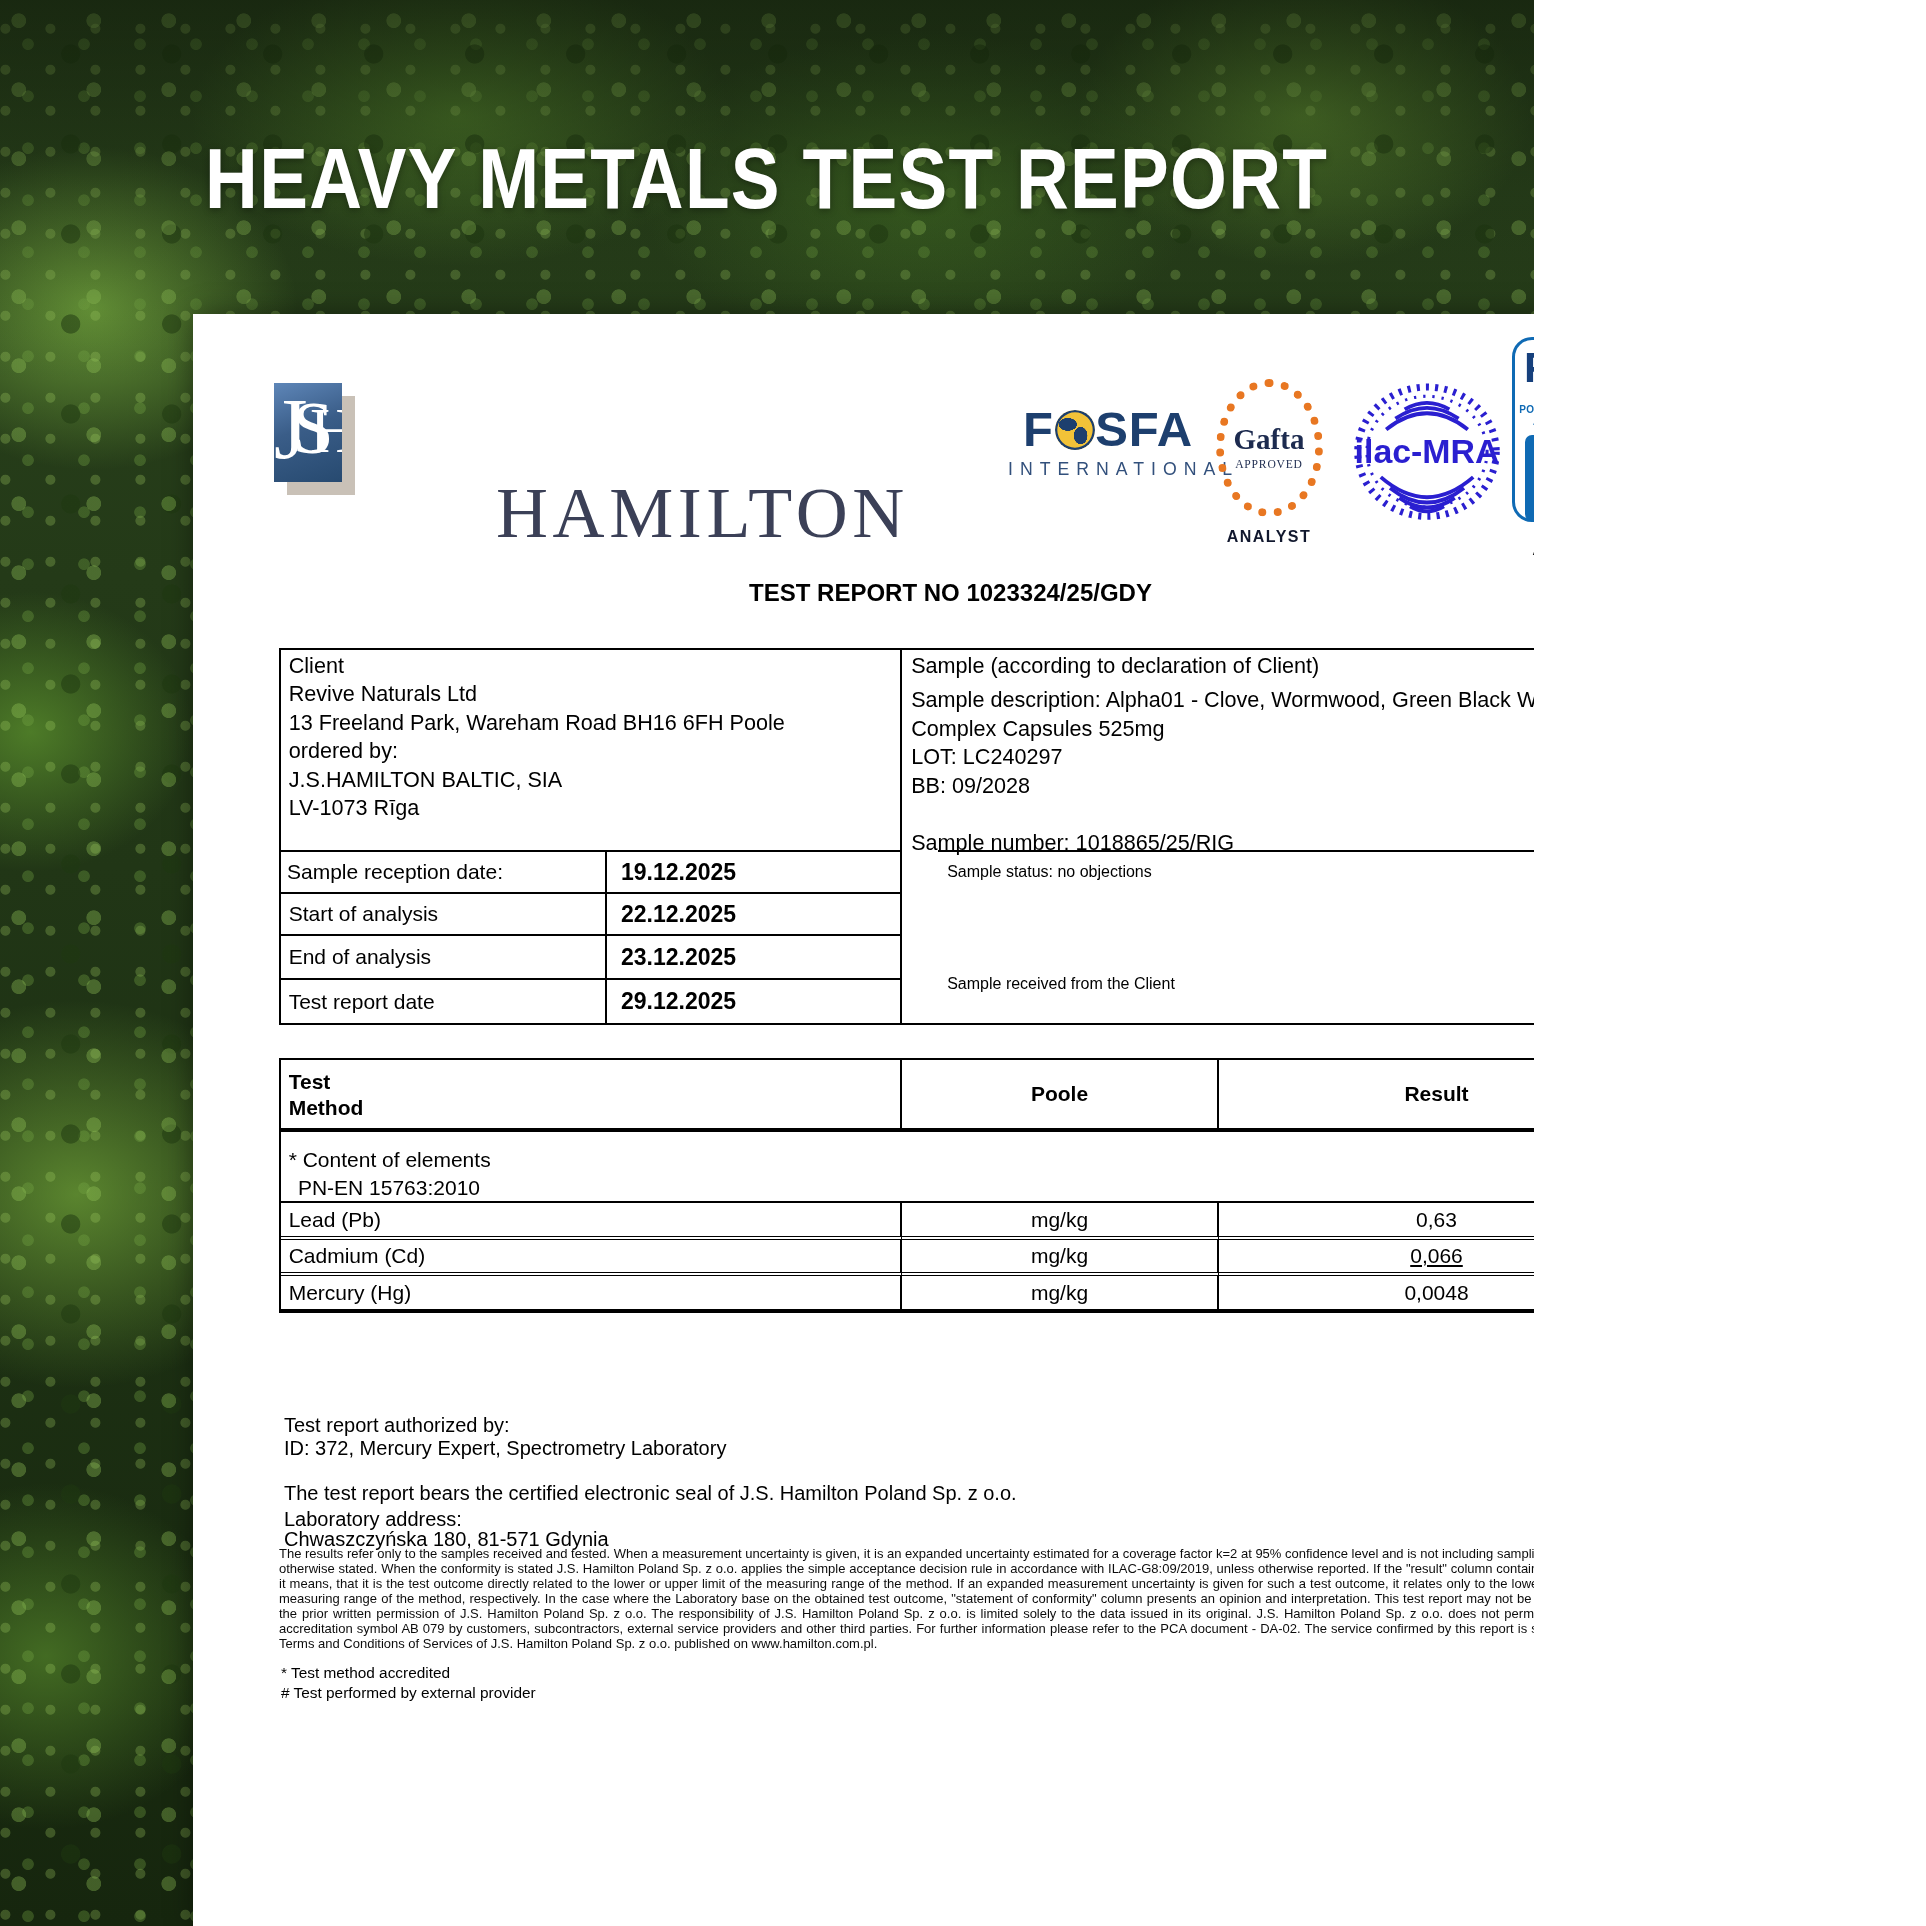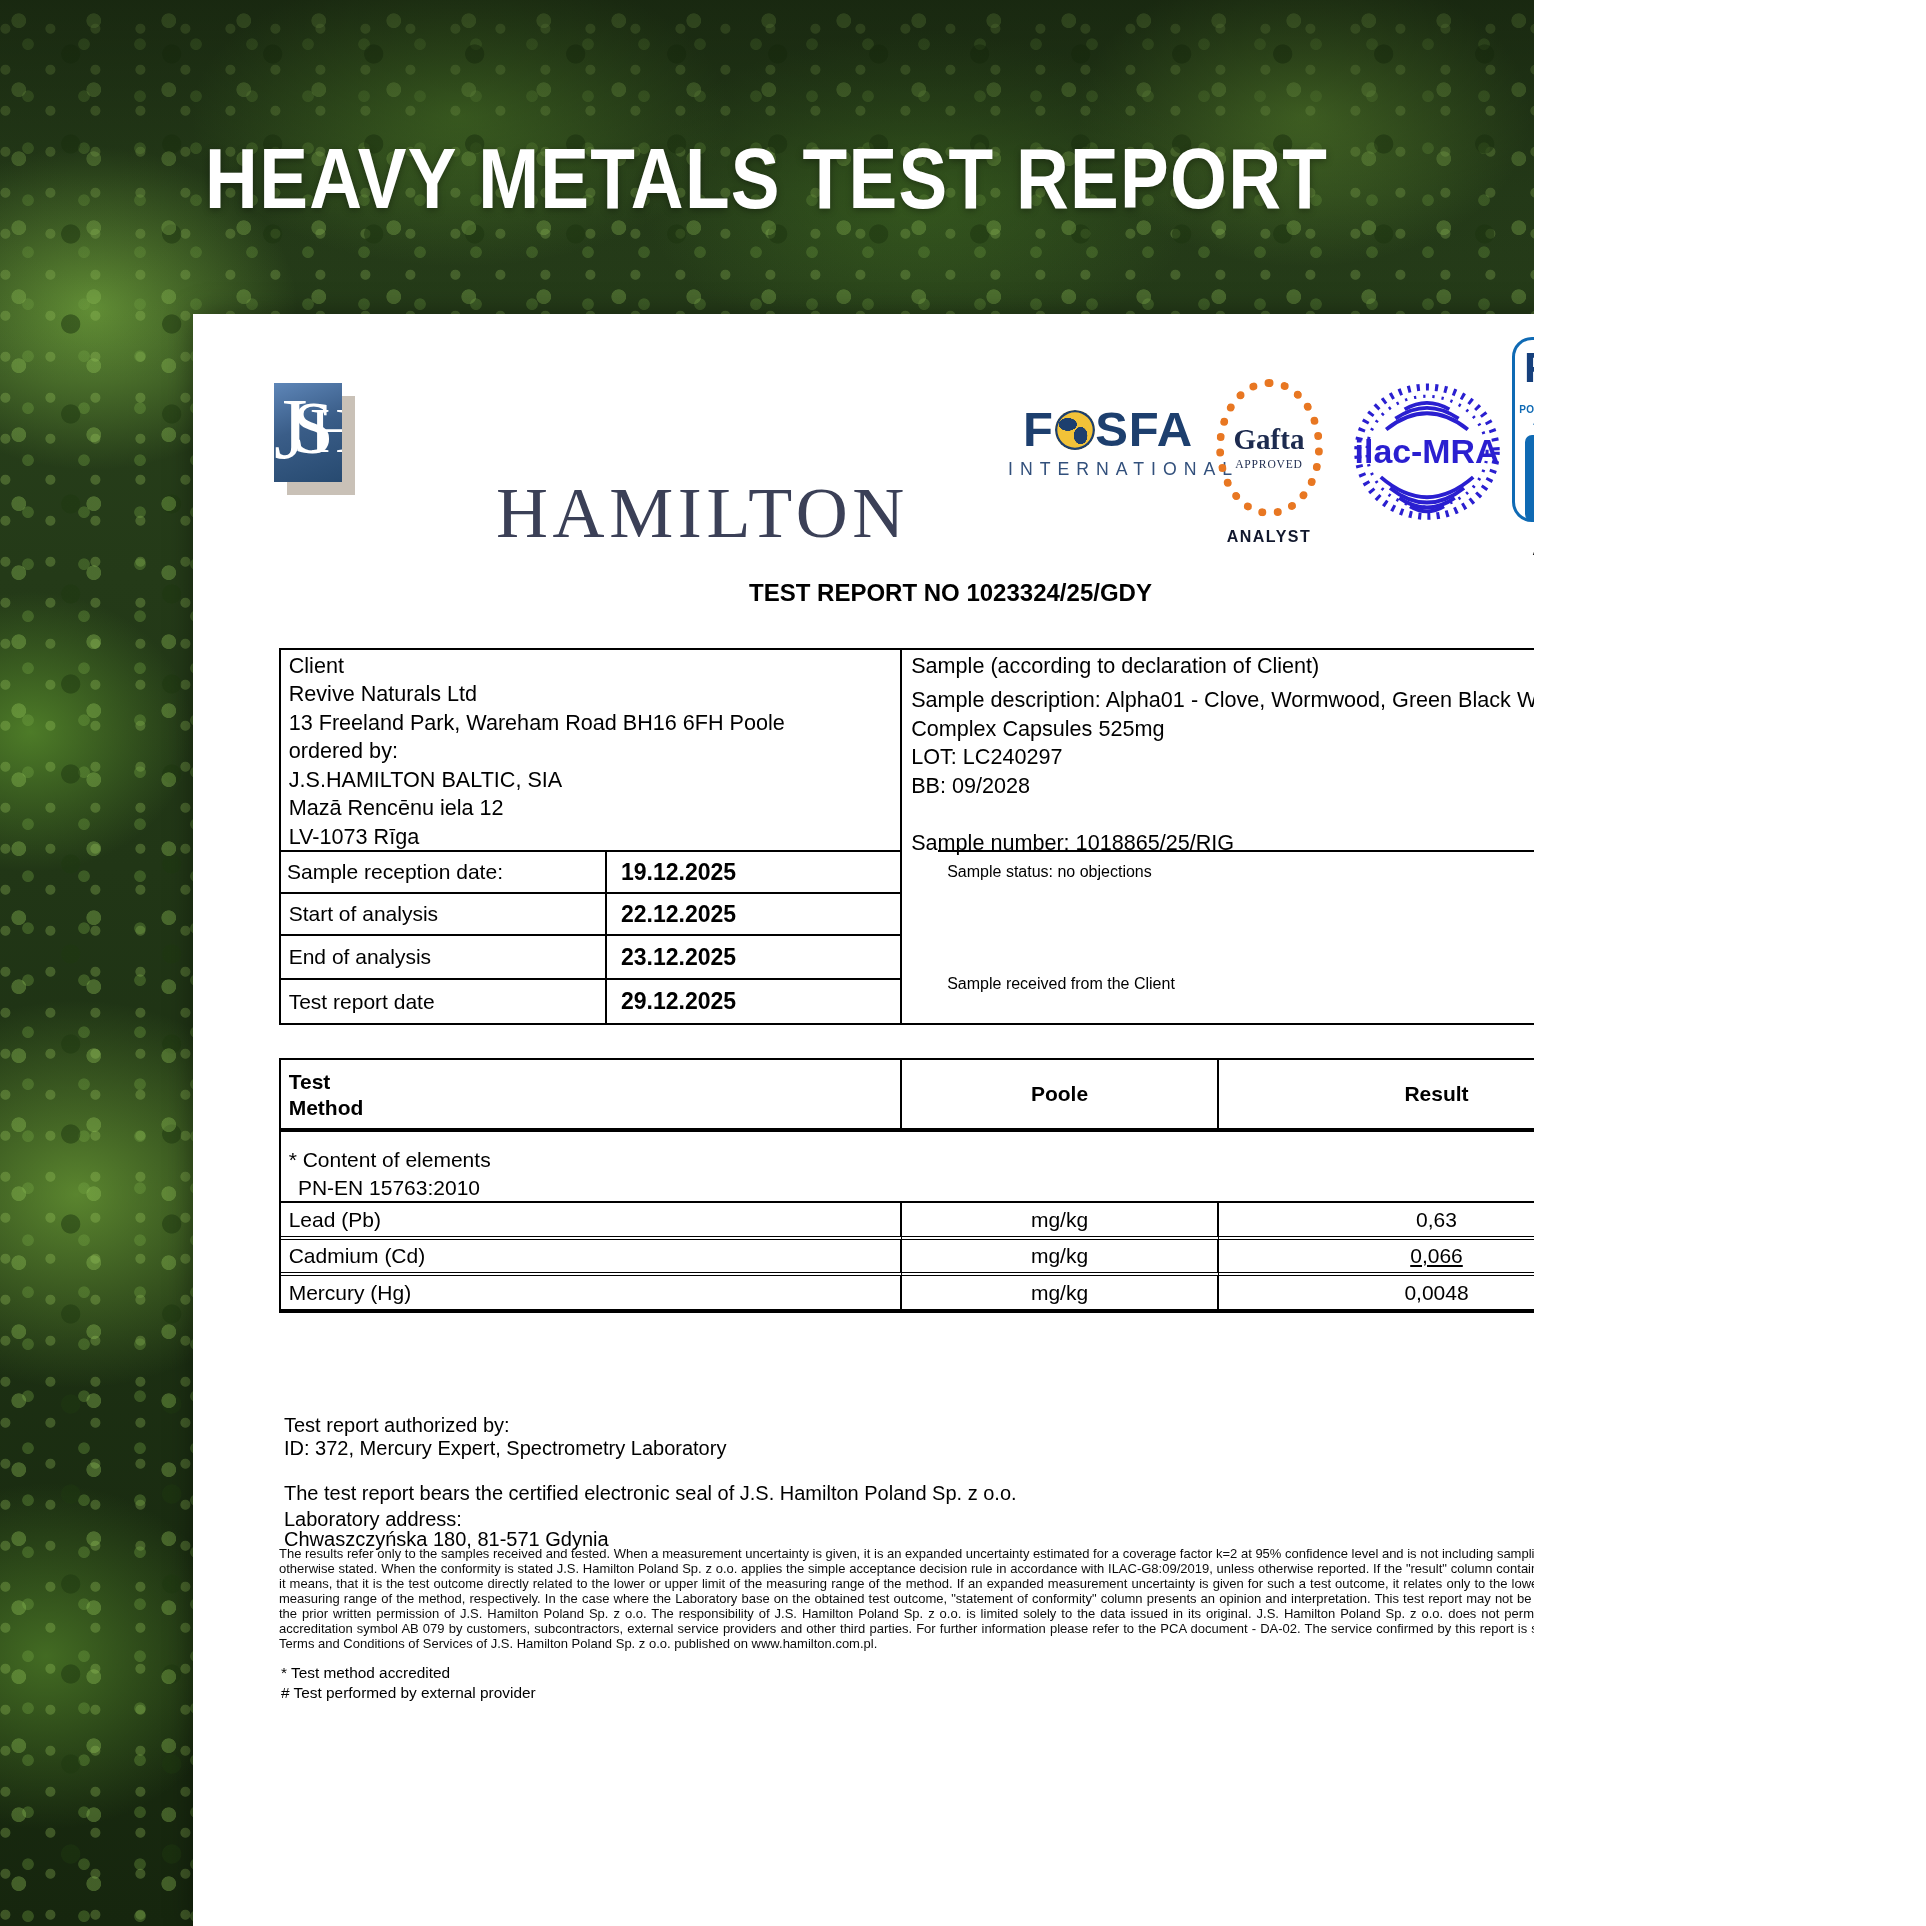--- a/index.html
+++ b/index.html
@@ -215,21 +215,20 @@
 
     <div class="report-no">TEST REPORT NO 1023324/25/GDY</div>
 
     <div class="info-table">
       <div class="client-cell">
         <div>Client</div>
         <div>Revive Naturals Ltd</div>
         <div>13 Freeland Park, Wareham Road BH16 6FH Poole</div>
         <div>ordered by:</div>
         <div>J.S.HAMILTON BALTIC, SIA</div>
-        <div>Mazā Rencēnu iela 12</div>
         <div>LV-1073 Rīga</div>
       </div>
       <div class="sample-cell">
         <div class="sample-label">Sample (according to declaration of Client)</div>
         <div>Sample description: Alpha01 - Clove, Wormwood, Green Black Walnut Complex Capsules 525mg</div>
         <div>LOT: LC240297</div>
         <div>BB: 09/2028</div>
         <div class="sample-number">Sample number: 1018865/25/RIG</div>
       </div>
 

